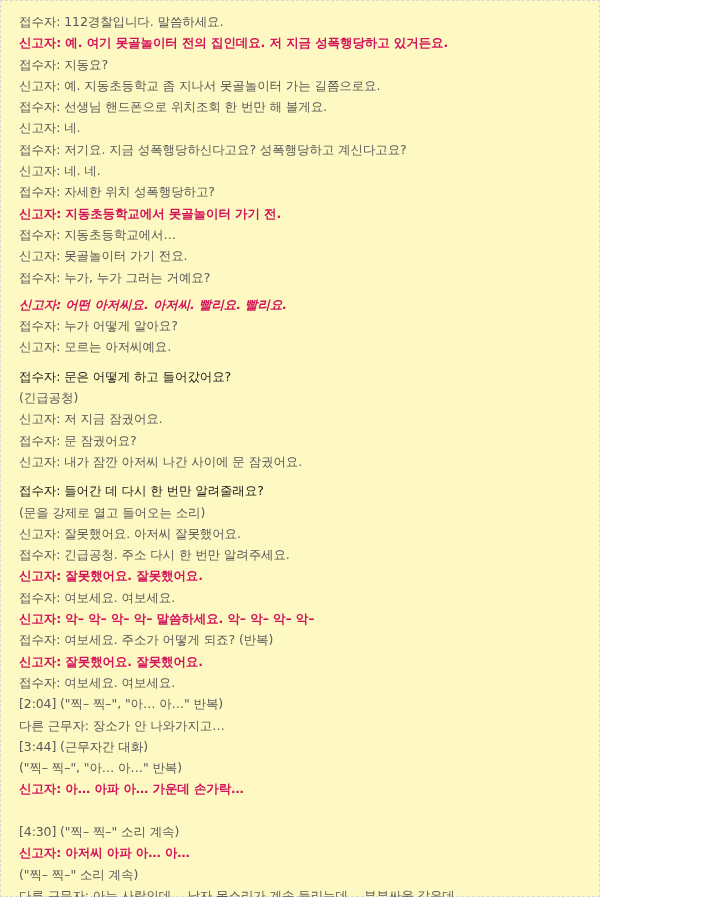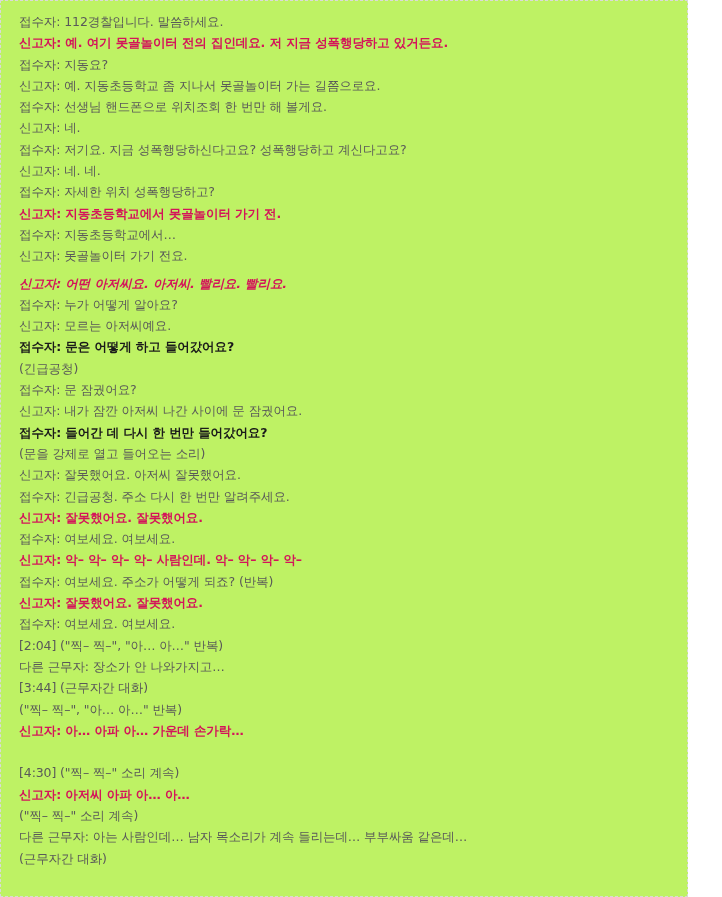--- a/index.html
+++ b/index.html
@@ -8,45 +8,46 @@
     background: #ffffff;
   }
   body {
     font-family: "DejaVu Sans", "Liberation Sans", sans-serif;
     width: 722px;
     height: 897px;
     overflow: hidden;
   }
   #page {
     box-sizing: border-box;
-    width: 688px;
+    width: 600px;
     height: 897px;
     padding: 10px 12px 10px 18px;
-    background: #bef264;
+    background: #fef9c3;
     border: 1px dashed #d9d9d9;
   }
   .transcript {
     display: block;
   }
   .line {
     font-size: 12.5px;
     line-height: 21.3px;
     white-space: pre-wrap;
     letter-spacing: -0.1px;
   }
   .line.plain {
     color: #595959;
   }
   .line.red {
     color: #d4145a;
     font-weight: bold;
   }
   .line.black {
     color: #1a1a1a;
-    font-weight: bold;
+    font-weight: normal;
+    margin-top: 8px;
   }
   .line.italicred {
     color: #d4145a;
     font-weight: bold;
     font-style: italic;
     margin-top: 6px;
   }
   .line.gap {
     height: 21.3px;
   }
@@ -61,34 +62,36 @@
       <div class="line plain">접수자: 지동요?</div>
       <div class="line plain">신고자: 예. 지동초등학교 좀 지나서 못골놀이터 가는 길쯤으로요.</div>
       <div class="line plain">접수자: 선생님 핸드폰으로 위치조회 한 번만 해 볼게요.</div>
       <div class="line plain">신고자: 네.</div>
       <div class="line plain">접수자: 저기요. 지금 성폭행당하신다고요? 성폭행당하고 계신다고요?</div>
       <div class="line plain">신고자: 네. 네.</div>
       <div class="line plain">접수자: 자세한 위치 성폭행당하고?</div>
       <div class="line red">신고자: 지동초등학교에서 못골놀이터 가기 전.</div>
       <div class="line plain">접수자: 지동초등학교에서…</div>
       <div class="line plain">신고자: 못골놀이터 가기 전요.</div>
+      <div class="line plain">접수자: 누가, 누가 그러는 거예요?</div>
       <div class="line italicred">신고자: 어떤 아저씨요. 아저씨. 빨리요. 빨리요.</div>
       <div class="line plain">접수자: 누가 어떻게 알아요?</div>
       <div class="line plain">신고자: 모르는 아저씨예요.</div>
       <div class="line black">접수자: 문은 어떻게 하고 들어갔어요?</div>
       <div class="line plain">(긴급공청)</div>
+      <div class="line plain">신고자: 저 지금 잠궜어요.</div>
       <div class="line plain">접수자: 문 잠궜어요?</div>
       <div class="line plain">신고자: 내가 잠깐 아저씨 나간 사이에 문 잠궜어요.</div>
-      <div class="line black">접수자: 들어간 데 다시 한 번만 들어갔어요?</div>
+      <div class="line black">접수자: 들어간 데 다시 한 번만 알려줄래요?</div>
       <div class="line plain">(문을 강제로 열고 들어오는 소리)</div>
       <div class="line plain">신고자: 잘못했어요. 아저씨 잘못했어요.</div>
       <div class="line plain">접수자: 긴급공청. 주소 다시 한 번만 알려주세요.</div>
       <div class="line red">신고자: 잘못했어요. 잘못했어요.</div>
       <div class="line plain">접수자: 여보세요. 여보세요.</div>
-      <div class="line red">신고자: 악– 악– 악– 악– 사람인데. 악– 악– 악– 악–</div>
+      <div class="line red">신고자: 악– 악– 악– 악– 말씀하세요. 악– 악– 악– 악–</div>
       <div class="line plain">접수자: 여보세요. 주소가 어떻게 되죠? (반복)</div>
       <div class="line red">신고자: 잘못했어요. 잘못했어요.</div>
       <div class="line plain">접수자: 여보세요. 여보세요.</div>
       <div class="line plain">[2:04] ("찍– 찍–", "아… 아…" 반복)</div>
       <div class="line plain">다른 근무자: 장소가 안 나와가지고…</div>
       <div class="line plain">[3:44] (근무자간 대화)</div>
       <div class="line plain">("찍– 찍–", "아… 아…" 반복)</div>
       <div class="line red">신고자: 아… 아파 아… 가운데 손가락…</div>
       <div class="line gap"></div>
       <div class="line plain">[4:30] ("찍– 찍–" 소리 계속)</div>

